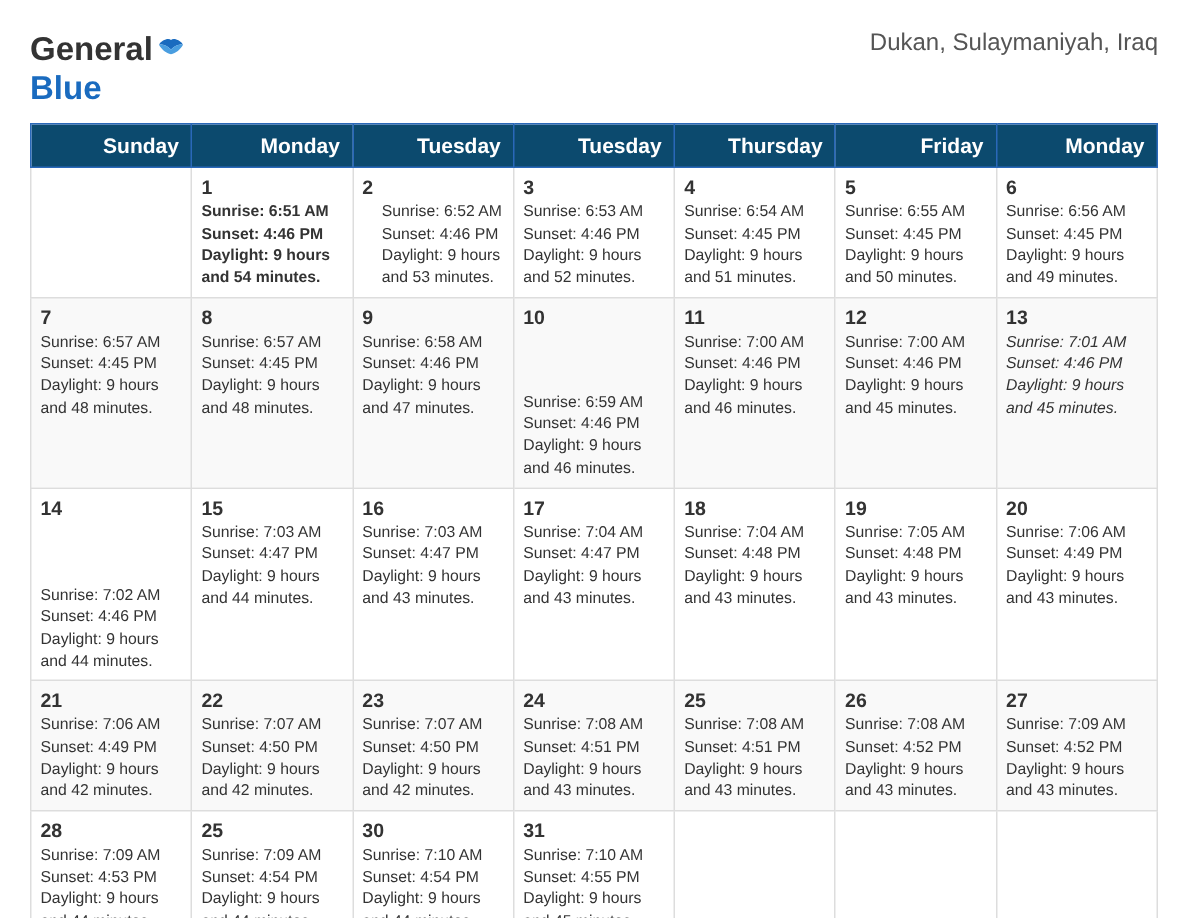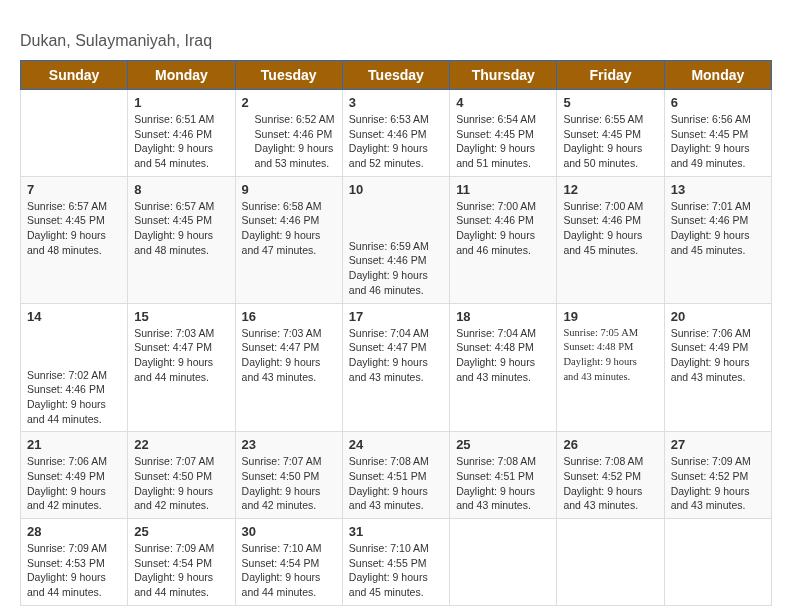--- a/index.html
+++ b/index.html
@@ -41,31 +41,30 @@
       text-align: right;
     }
     .month-title {
       font-size: 36px;
       font-weight: bold;
       color: #333;
     }
     .location-title {
       font-size: 16px;
       color: #555;
-      margin-top: 12px;
     }
     .calendar {
       width: 100%;
       border-collapse: collapse;
       border: 1px solid #ccc;
     }
     .calendar th {
-      background-color: #a16207;
+      background-color: #0c4a6e;
       color: #fff;
-      text-align: center;
+      text-align: right;
       padding: 6px 8px;
       font-size: 14px;
       border: 1px solid #2a68b9;
     }
     .calendar td {
       vertical-align: top;
       border: 1px solid #ddd;
       padding: 5px 6px;
       min-height: 80px;
       width: calc(100% / 7);
@@ -87,20 +86,30 @@
       line-height: 1.4;
     }
     .empty-cell {
       background: #fff !important;
     }
   </style>
 </head>
 <body>
 
 <div class="header-area">
+  <div class="logo">
+    <div style="display:flex;align-items:center;">
+      <span class="logo-general">General</span>
+      <svg class="logo-icon" viewBox="0 0 24 20" xmlns="http://www.w3.org/2000/svg">
+        <path d="M12 2 C14 0, 20 2, 22 6 C18 5, 15 7, 12 10 C9 7, 6 5, 2 6 C4 2, 10 0, 12 2Z" fill="#1a6bbf"></path>
+        <path d="M12 10 C15 7, 18 5, 22 6 C20 10, 16 13, 12 14 C8 13, 4 10, 2 6 C6 5, 9 7, 12 10Z" fill="#4a9ee0"></path>
+      </svg>
+    </div>
+    <span class="logo-blue">Blue</span>
+  </div>
   <div class="title-area">
     <div class="location-title">Dukan, Sulaymaniyah, Iraq</div>
   </div>
 </div>
 
 <table class="calendar">
   <thead>
     <tr>
     <th>Sunday</th>
         <th>Monday</th>
@@ -109,21 +118,21 @@
         <th>Thursday</th>
         <th>Friday</th>
         <th>Monday</th>
       </tr>
   </thead>
   <tbody id="calendar-body">
   <tr>
         <td class="empty-cell"></td>
         <td>
           <span class="day-number">1</span>
-          <div class="day-info" style="white-space: pre-line;">Sunrise: 6:51 AM
+          <div class="day-info" style="white-space: pre-line; font-weight: bold;">Sunrise: 6:51 AM
 Sunset: 4:46 PM
 Daylight: 9 hours
 and 54 minutes.</div>
         </td>
         <td>
           <span class="day-number">2</span>
           <div class="day-info" style="white-space: pre-line; margin-left: 13px;">Sunrise: 6:52 AM
 Sunset: 4:46 PM
 Daylight: 9 hours
 and 53 minutes.</div>
@@ -195,21 +204,21 @@
         </td>
         <td>
           <span class="day-number">12</span>
           <div class="day-info" style="white-space: pre-line;">Sunrise: 7:00 AM
 Sunset: 4:46 PM
 Daylight: 9 hours
 and 45 minutes.</div>
         </td>
         <td>
           <span class="day-number">13</span>
-          <div class="day-info" style="white-space: pre-line;">Sunrise: 7:01 AM
+          <div class="day-info" style="white-space: pre-line; font-style: italic;">Sunrise: 7:01 AM
 Sunset: 4:46 PM
 Daylight: 9 hours
 and 45 minutes.</div>
         </td>
       </tr>
       <tr>
         <td>
           <span class="day-number">14</span>
           <div class="day-info" style="white-space: pre-line; margin-top: 44px;">Sunrise: 7:02 AM
 Sunset: 4:46 PM
@@ -239,21 +248,21 @@
         </td>
         <td>
           <span class="day-number">18</span>
           <div class="day-info" style="white-space: pre-line;">Sunrise: 7:04 AM
 Sunset: 4:48 PM
 Daylight: 9 hours
 and 43 minutes.</div>
         </td>
         <td>
           <span class="day-number">19</span>
-          <div class="day-info" style="white-space: pre-line; font-family: Liberation Serif, serif;">Sunrise: 7:05 AM
+          <div class="day-info" style="white-space: pre-line;">Sunrise: 7:05 AM
 Sunset: 4:48 PM
 Daylight: 9 hours
 and 43 minutes.</div>
         </td>
         <td>
           <span class="day-number">20</span>
           <div class="day-info" style="white-space: pre-line;">Sunrise: 7:06 AM
 Sunset: 4:49 PM
 Daylight: 9 hours
 and 43 minutes.</div>

